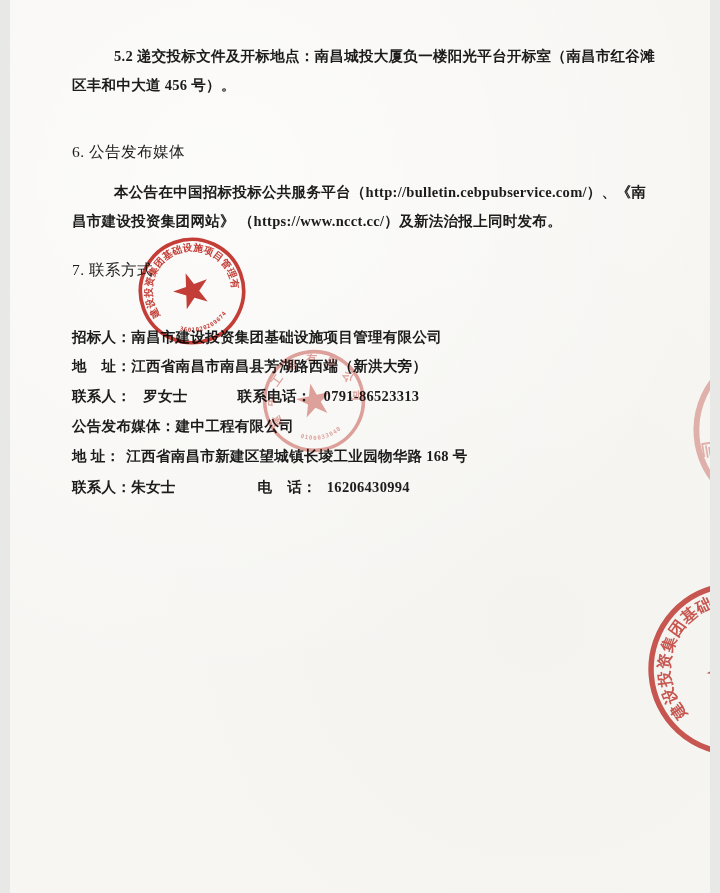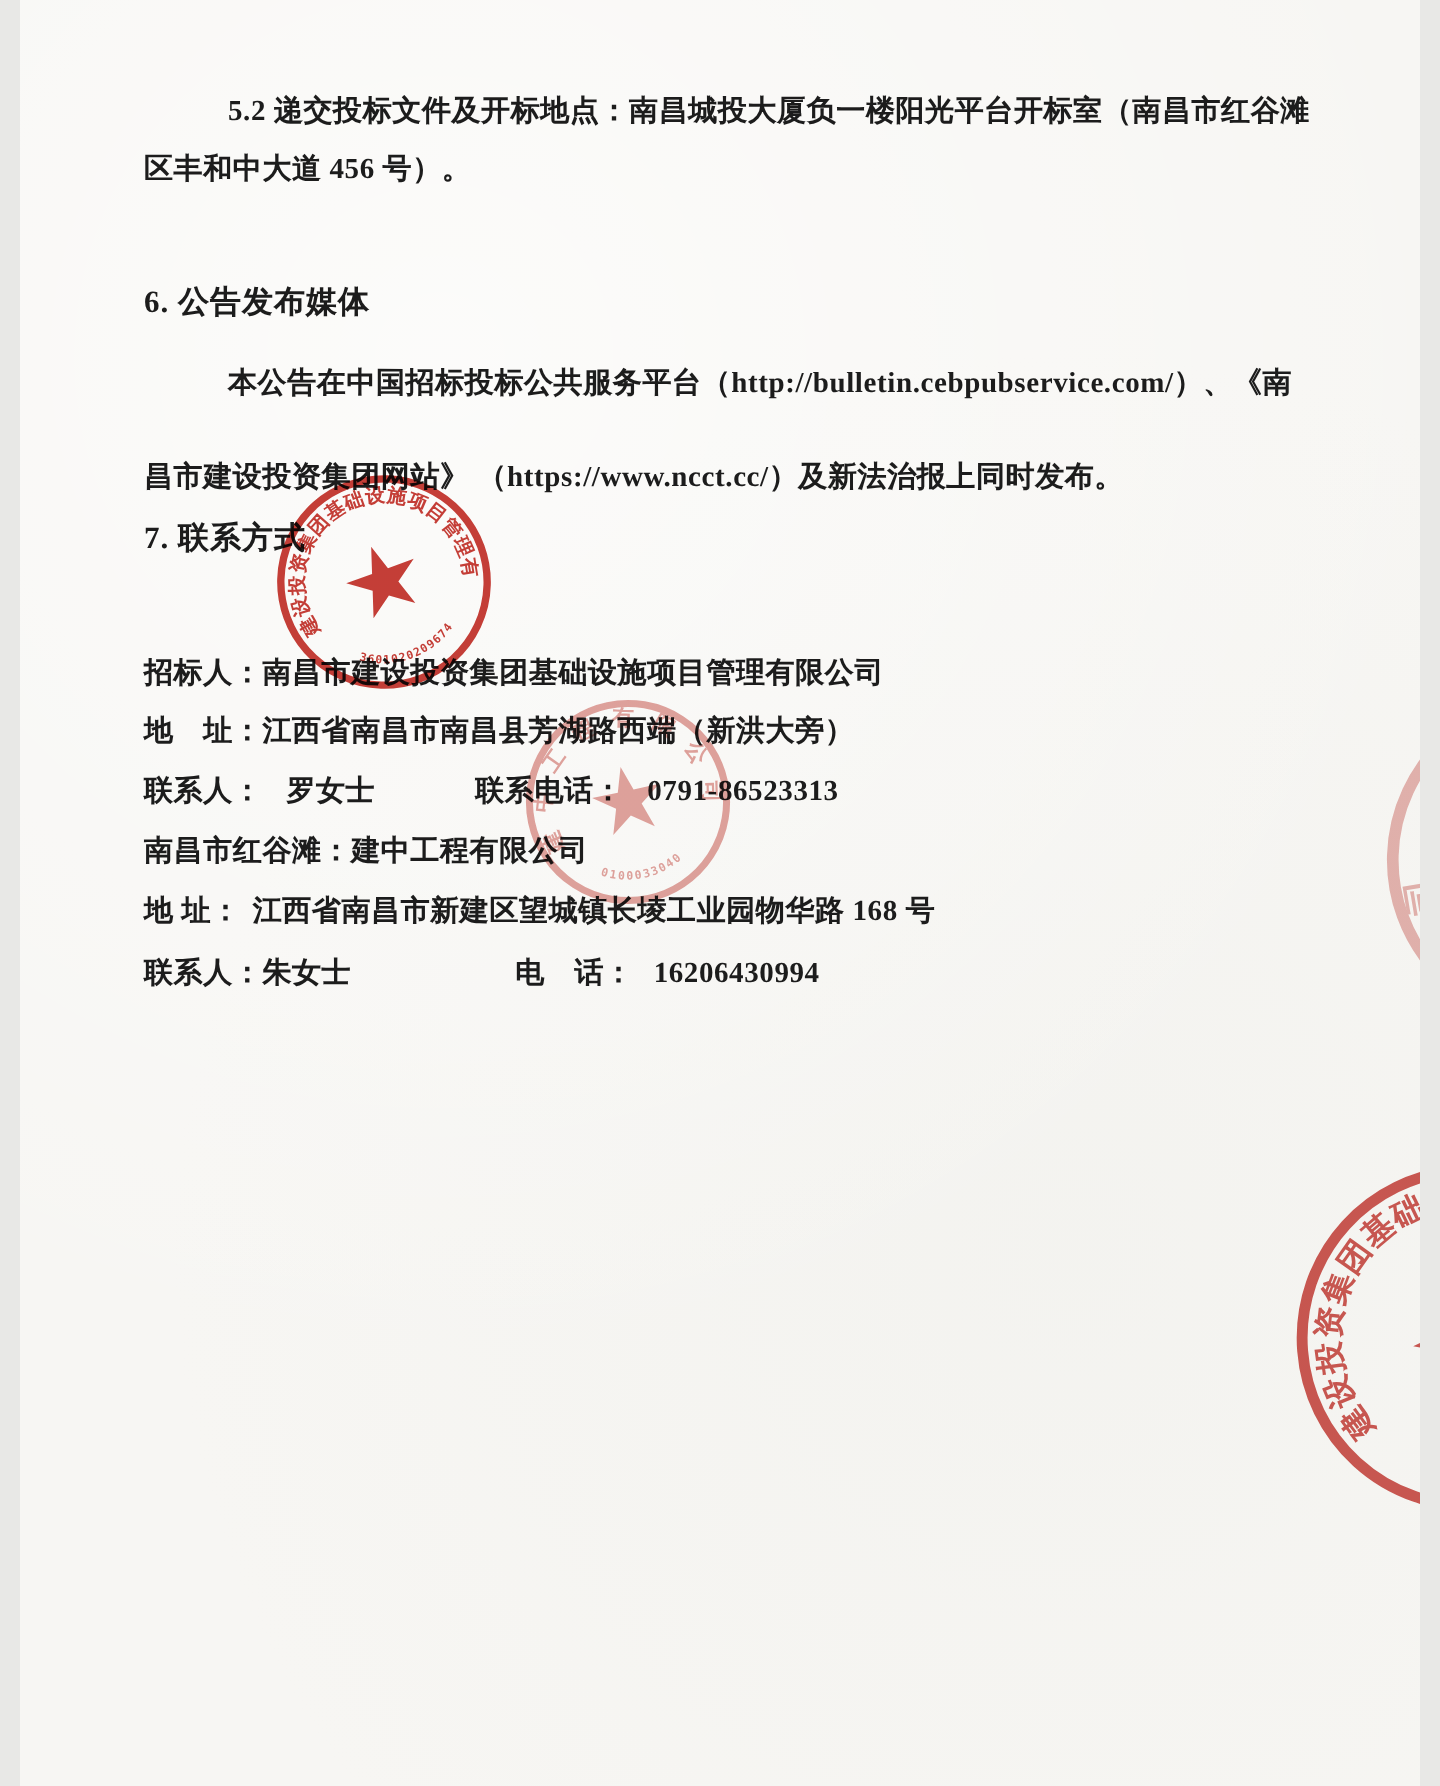--- a/index.html
+++ b/index.html
@@ -21,21 +21,21 @@
     margin:0;
     font-size:14.5px;
     line-height:20px;
     font-weight:600;
     letter-spacing:.3px;
     white-space:nowrap;
   }
   .indent{left:104px;}
   .heading{
     font-size:15.5px;
-    font-weight:700;
+    font-weight:400;
     letter-spacing:.5px;
   }
   .seg{display:inline-block;margin-top:36px;}
   
   .seal{
     position:absolute;
     mix-blend-mode:multiply;
     pointer-events:none;
   }
   .seal text{
@@ -54,31 +54,31 @@
 </head>
 <body>
 
 <div class="page">
 
   <p class="line indent" style="top:46px">5.2 递交投标文件及开标地点：南昌城投大厦负一楼阳光平台开标室（南昌市红谷滩</p>
   <p class="line" style="top:75px">区丰和中大道 456 号）。</p>
 
   <p class="line heading" style="top:142px">6. 公告发布媒体</p>
   <p class="line indent" style="top:182px">本公告在中国招标投标公共服务平台（http://bulletin.cebpubservice.com/）、《南</p>
-  <p class="line" style="top:229px">昌市建设投资集团网站》 （https://www.ncct.cc/）及新法治报上同时发布。</p>
+  <p class="line" style="top:211px">昌市建设投资集团网站》 （https://www.ncct.cc/）及新法治报上同时发布。</p>
 
   <p class="line heading" style="top:260px">7. 联系方式</p>
 
   <p class="line" style="top:291px"><span class="seg">招标人：</span><span class="seg">南昌市建设投资集团基础设施项目管理有限公司</span></p>
 
   <p class="line" style="top:320px"><span class="seg">地　址：</span><span class="seg">江西省南昌市南昌县芳湖路西端（新洪大旁）</span></p>
 
   <p class="line" style="top:350px"><span class="seg">联系人：</span><span class="seg" style="margin-left:12px">罗女士</span><span class="seg" style="margin-left:50px">联系电话：</span><span class="seg" style="margin-left:12px">0791-86523313</span></p>
 
-  <p class="line" style="top:380px"><span class="seg">南昌市红谷滩：</span><span class="seg">建中工程有限公司</span></p>
+  <p class="line" style="top:380px"><span class="seg">公告发布媒体：</span><span class="seg">建中工程有限公司</span></p>
 
   <p class="line" style="top:410px"><span class="seg">地 址：</span><span class="seg" style="margin-left:6px">江西省南昌市新建区望城镇长堎工业园物华路 168 号</span></p>
 
   <p class="line" style="top:441px"><span class="seg">联系人：</span><span class="seg">朱女士</span><span class="seg" style="margin-left:82px">电　话：</span><span class="seg" style="margin-left:10px">16206430994</span></p>
 
   <svg id="seal1" class="seal" viewBox="0 0 200 200">
     <defs>
       <path id="s1ring" d="M 43.6 120.5 A 60 60 0 1 1 156.4 120.5" fill="none"></path>
       <path id="s1num" d="M 57 144 A 64 64 0 0 0 143 144" fill="none"></path>
     </defs>

